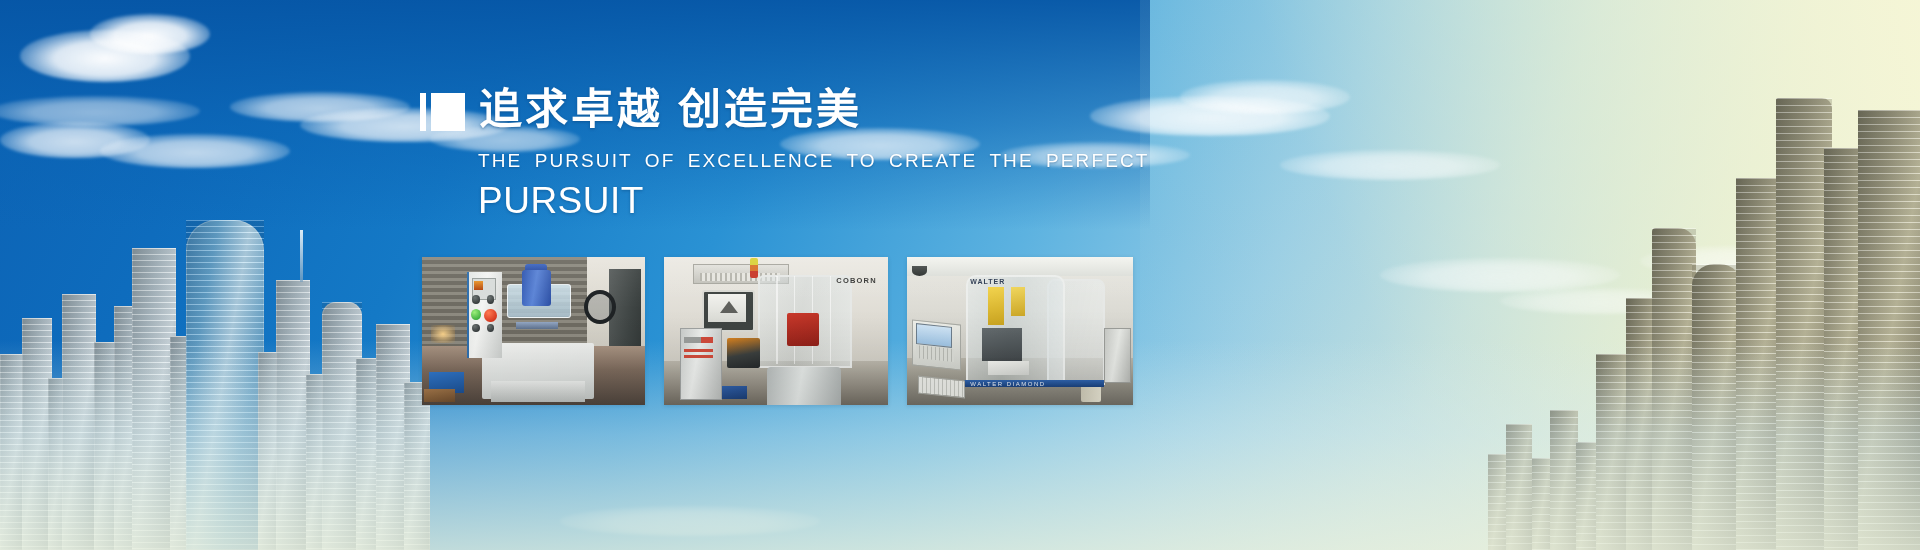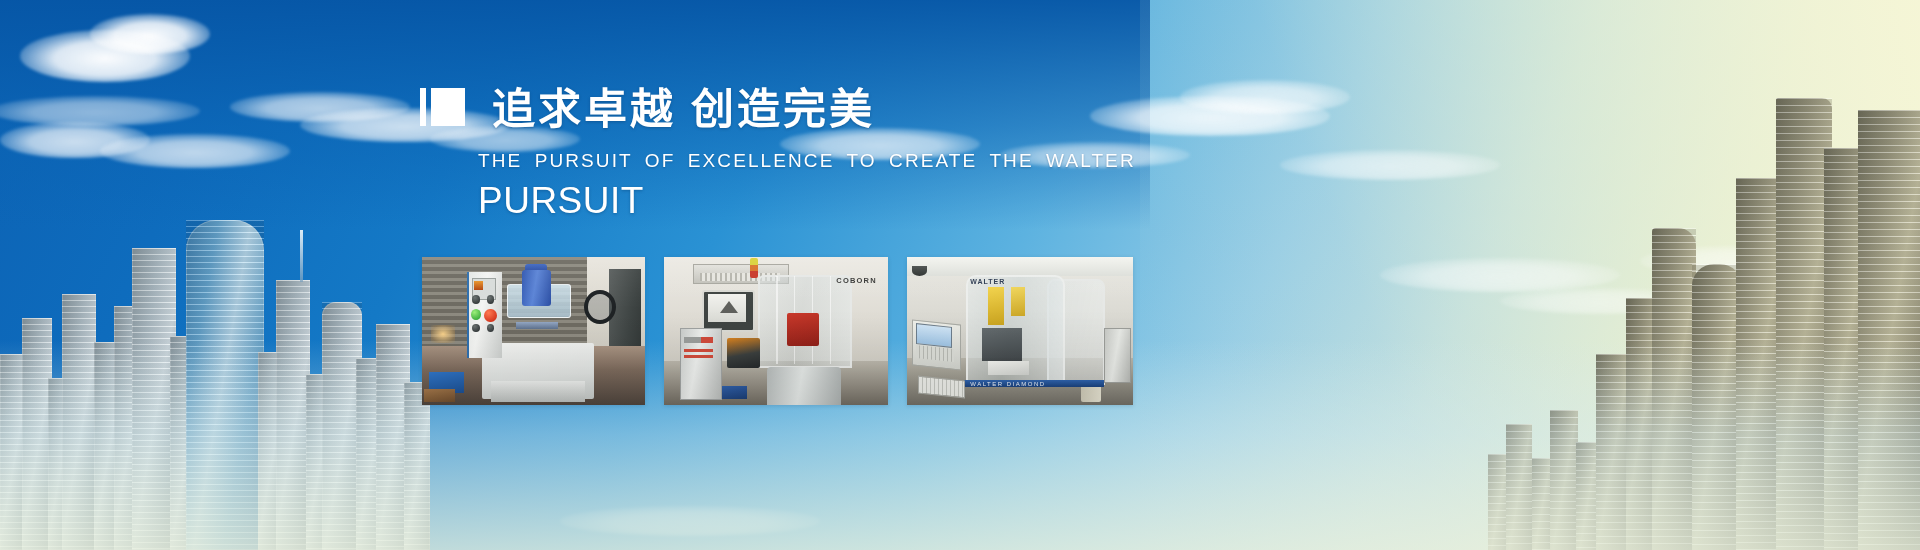--- a/index.html
+++ b/index.html
@@ -111,22 +111,22 @@
   
   .headline-block {
     position: absolute;
     left: 420px;
     top: 88px;
     width: 720px;
   }
 
   .headline-row {
     display: flex;
-    align-items: flex-start;
-    gap: 27px;
+    align-items: flex-end;
+    gap: 14px;
   }
 
   .logo-mark {
     display: flex;
     align-items: center;
     gap: 5px;
     flex: none;
   }
   .logo-bar {
     width: 6px;
@@ -558,21 +558,21 @@
 
   <div class="headline-block">
     <div class="headline-row">
       <div class="logo-mark">
         <div class="logo-bar"></div>
         <div class="logo-square"></div>
       </div>
       <div class="headline-cn">追求卓越  创造完美</div>
     </div>
 
-    <div class="subtitle-en">THE PURSUIT OF EXCELLENCE TO CREATE THE WALTER</div>
+    <div class="subtitle-en">THE PURSUIT OF EXCELLENCE TO CREATE THE PERFECT</div>
 
     <div class="subtitle-business">PURSUIT</div>
   </div>
 
   <div class="photo-strip">
 
     <div class="photo photo-1">
       <div class="ph-layer p1-wall"></div>
       <div class="ph-layer p1-wall-right"></div>
       <div class="ph-layer p1-curtain"></div>

